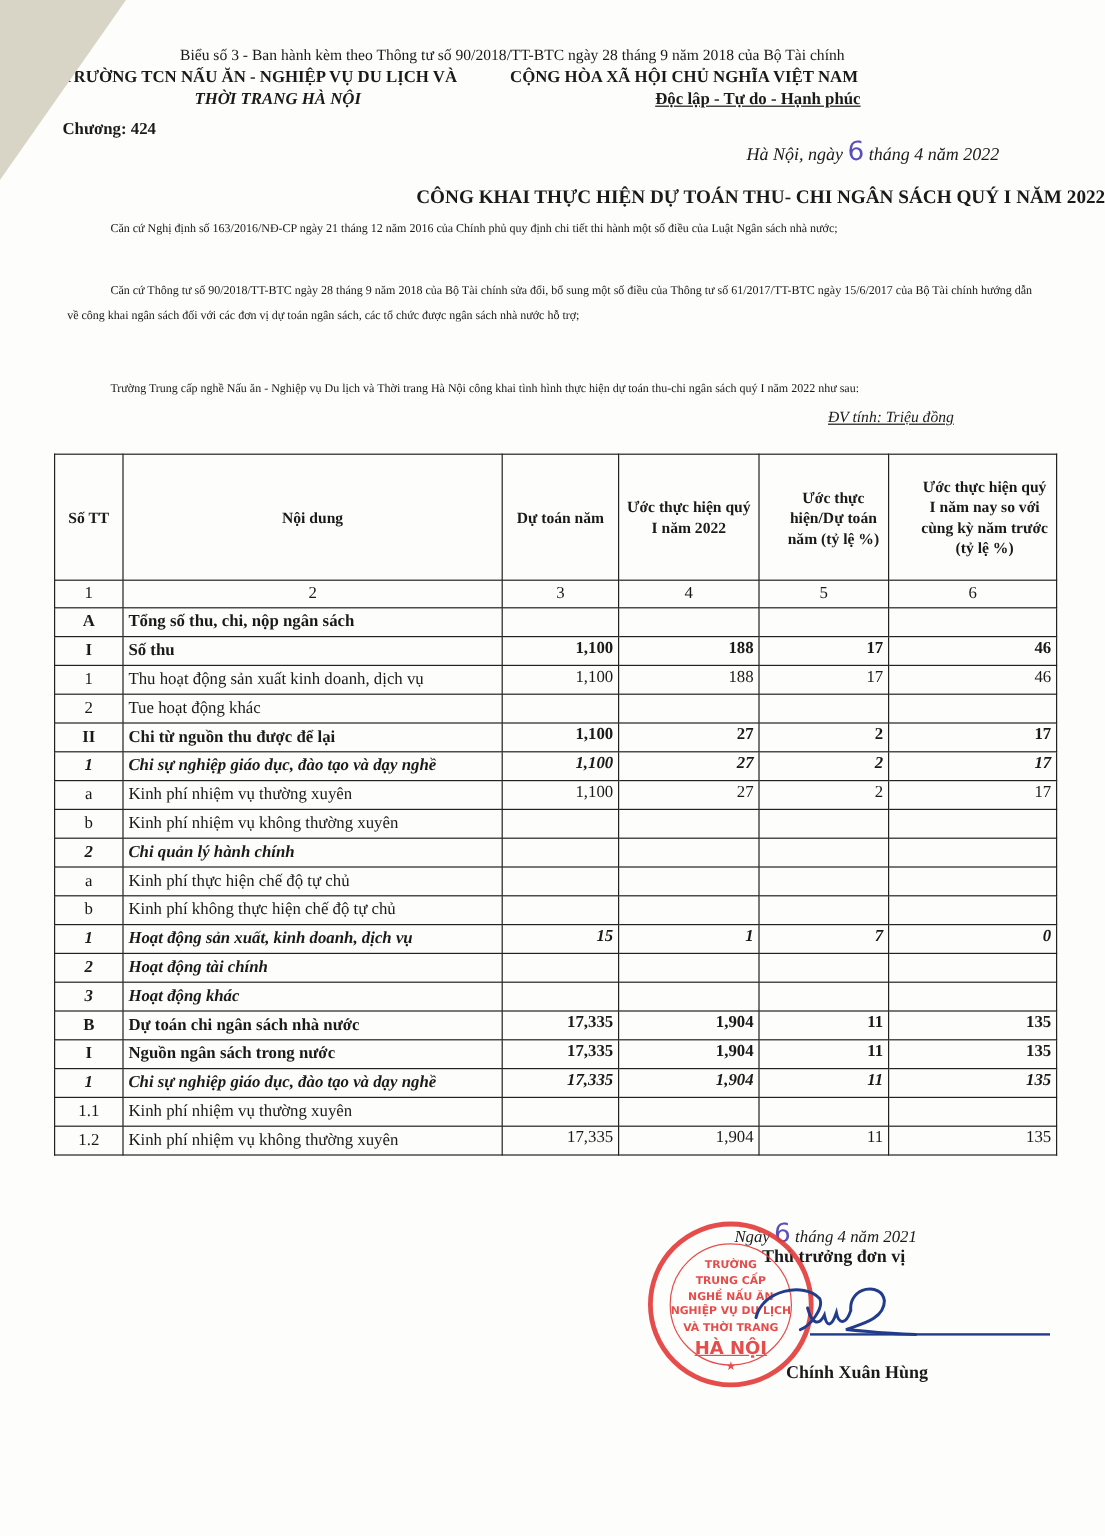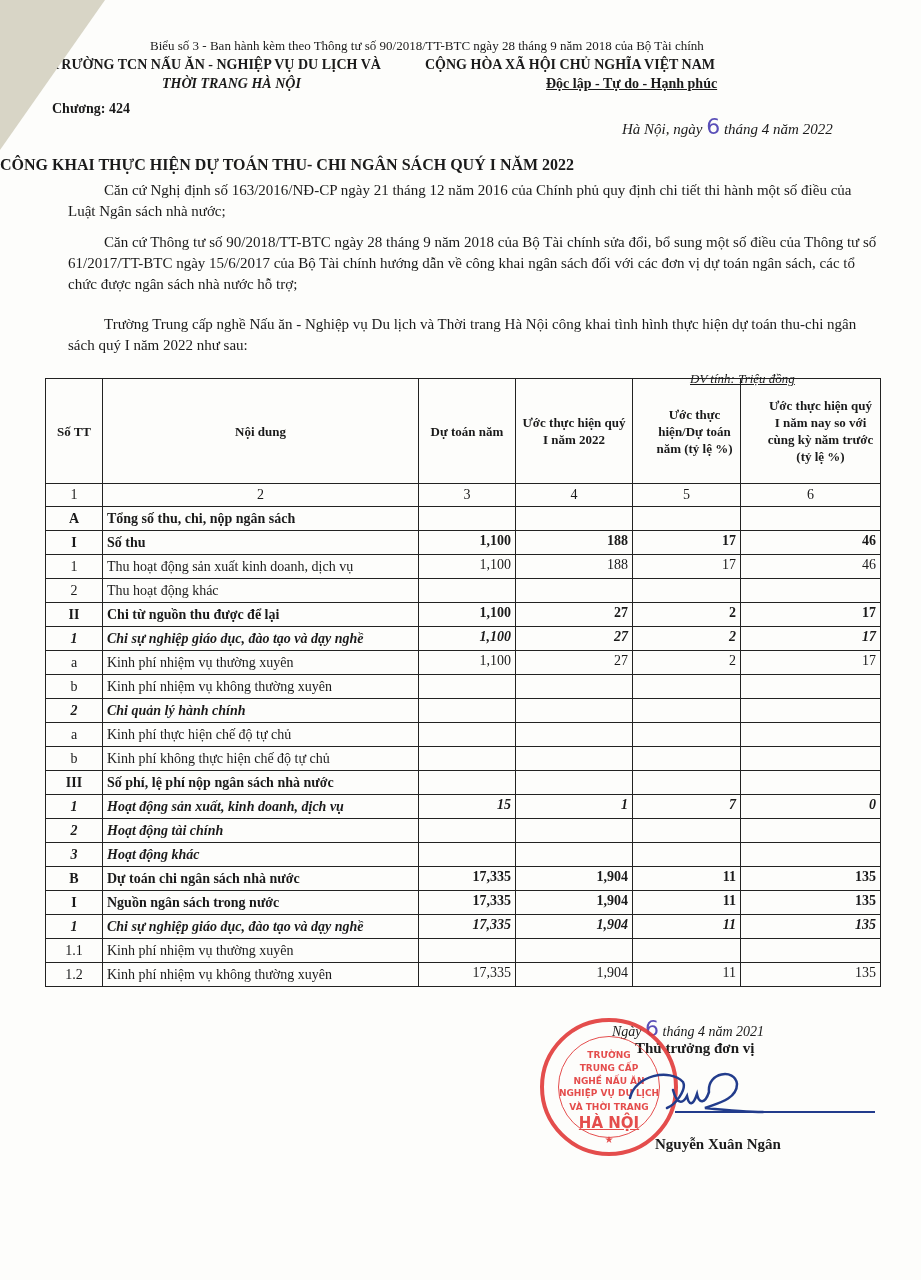--- a/index.html
+++ b/index.html
@@ -17,21 +17,21 @@
   }
   .abs { position: absolute; white-space: nowrap; }
   .b { font-weight: bold; }
   .i { font-style: italic; }
   .sz13 { font-size: 13px; }
   .sz14 { font-size: 14px; }
   .sz15 { font-size: 15px; }
   .sz16 { font-size: 16px; }
   .u { text-decoration: underline; }
 
-  .para { position: absolute; left: 68px; width: 810px; font-size: 15px; line-height: 21px; text-indent: 36px; white-space: normal; }
+  .para { position: absolute; left: 56px; width: 810px; font-size: 10px; line-height: 21px; text-indent: 36px; white-space: normal; }
 
   table.budget {
     position: absolute; left: 45px; top: 378px; width: 835px;
     border-collapse: collapse; table-layout: fixed;
     font-size: 14px;
   }
   table.budget td, table.budget th {
     border: 1.5px solid #222; padding: 0 4px; height: 23px; line-height: 20px;
     overflow: hidden; white-space: nowrap;
   }
@@ -67,27 +67,27 @@
 <div class="abs b sz14" style="left:162px; top:76px;font-style:italic;">THỜI TRANG HÀ NỘI</div>
 <div class="abs b sz14" style="left:52px; top:101px;">Chương: 424</div>
 <div class="abs b sz14" style="left:425px; top:57px;">CỘNG HÒA XÃ HỘI CHỦ NGHĨA VIỆT NAM</div>
 <div class="abs b sz14 u" style="left:546px; top:76px;">Độc lập - Tự do - Hạnh phúc</div>
 <div class="abs i sz15" style="left:622px; top:114px;">
   <span>Hà Nội, ngày</span>
   <span class="hand">6</span>
   <span>tháng 4 năm 2022</span>
 </div>
 
-<div class="abs b sz16" style="left:0; width:921px; text-align:left; top:156px;">CÔNG KHAI THỰC HIỆN DỰ TOÁN THU- CHI NGÂN SÁCH QUÝ I NĂM 2022</div>
+<div class="abs b sz16" style="left:0; width:921px; text-align:right; top:156px;">CÔNG KHAI THỰC HIỆN DỰ TOÁN THU- CHI NGÂN SÁCH QUÝ I NĂM 2022</div>
 
 <div class="para" style="top:180px;">Căn cứ Nghị định số 163/2016/NĐ-CP ngày 21 tháng 12 năm 2016 của Chính phủ quy định chi tiết thi hành một số điều của Luật Ngân sách nhà nước;</div>
 <div class="para" style="top:232px;">Căn cứ Thông tư số 90/2018/TT-BTC ngày 28 tháng 9 năm 2018 của Bộ Tài chính sửa đổi, bổ sung một số điều của Thông tư số 61/2017/TT-BTC ngày 15/6/2017 của Bộ Tài chính hướng dẫn về công khai ngân sách đối với các đơn vị dự toán ngân sách, các tổ chức được ngân sách nhà nước hỗ trợ;</div>
 <div class="para" style="top:314px;">Trường Trung cấp nghề Nấu ăn - Nghiệp vụ Du lịch và Thời trang Hà Nội công khai tình hình thực hiện dự toán thu-chi ngân sách quý I năm 2022 như sau:</div>
 
-<div class="abs i sz13" style="left:690px; top:371px; text-decoration: underline;">ĐV tính: Triệu đồng</div>
+<div class="abs i sz13" style="left:690px; top:340px; text-decoration: underline;">ĐV tính: Triệu đồng</div>
 
 <table class="budget">
   <colgroup>
     <col style="width:57px">
       <col style="width:316px">
       <col style="width:97px">
       <col style="width:117px">
       <col style="width:108px">
       <col style="width:140px">
   </colgroup>
@@ -129,21 +129,21 @@
       <tr class="">
         <td class="stt">1</td>
         <td class="lbl">Thu hoạt động sản xuất kinh doanh, dịch vụ</td>
         <td class="num">1,100</td>
         <td class="num">188</td>
         <td class="num">17</td>
         <td class="num">46</td>
       </tr>
       <tr class="">
         <td class="stt">2</td>
-        <td class="lbl">Thu hoạt động khác</td>
+        <td class="lbl">Tue hoạt động khác</td>
         <td class="num"></td>
         <td class="num"></td>
         <td class="num"></td>
         <td class="num"></td>
       </tr>
       <tr class="bold">
         <td class="stt">II</td>
         <td class="lbl">Chi từ nguồn thu được để lại</td>
         <td class="num">1,100</td>
         <td class="num">27</td>
@@ -186,28 +186,20 @@
         <td class="stt">a</td>
         <td class="lbl">Kinh phí thực hiện chế độ tự chủ</td>
         <td class="num"></td>
         <td class="num"></td>
         <td class="num"></td>
         <td class="num"></td>
       </tr>
       <tr class="">
         <td class="stt">b</td>
         <td class="lbl">Kinh phí không thực hiện chế độ tự chủ</td>
-        <td class="num"></td>
-        <td class="num"></td>
-        <td class="num"></td>
-        <td class="num"></td>
-      </tr>
-      <tr class="bold">
-        <td class="stt">III</td>
-        <td class="lbl">Số phí, lệ phí nộp ngân sách nhà nước</td>
         <td class="num"></td>
         <td class="num"></td>
         <td class="num"></td>
         <td class="num"></td>
       </tr>
       <tr class="ital">
         <td class="stt">1</td>
         <td class="lbl">Hoạt động sản xuất, kinh doanh, dịch vụ</td>
         <td class="num">15</td>
         <td class="num">1</td>
@@ -289,13 +281,13 @@
   <div class="line" style="top:80px;">VÀ THỜI TRANG</div>
   <div class="line big" style="top:92px;">HÀ NỘI</div>
   <div class="line" style="top:112px; font-size:10px;">★</div>
 </div>
 
 <svg class="abs" style="left:625px; top:1060px;" width="140" height="60">
   <path d="M5,38 C10,15 45,8 58,22 C62,30 50,45 42,48 M48,30 C52,45 58,44 62,36 C64,46 68,46 72,34 C74,44 80,44 84,32 C82,12 110,8 112,24 C112,40 90,44 80,48 C100,50 120,52 138,52" fill="none" stroke="#223c8c" stroke-width="2.5" stroke-linecap="round"></path>
 </svg>
 <div class="sigline"></div>
 
-<div class="abs b sz15" style="left:655px; top:1136px;">Nguyễn Xuân Ngân</div>
+<div class="abs b sz15" style="left:655px; top:1136px;">Chính Xuân Hùng</div>
 
 </body></html>

